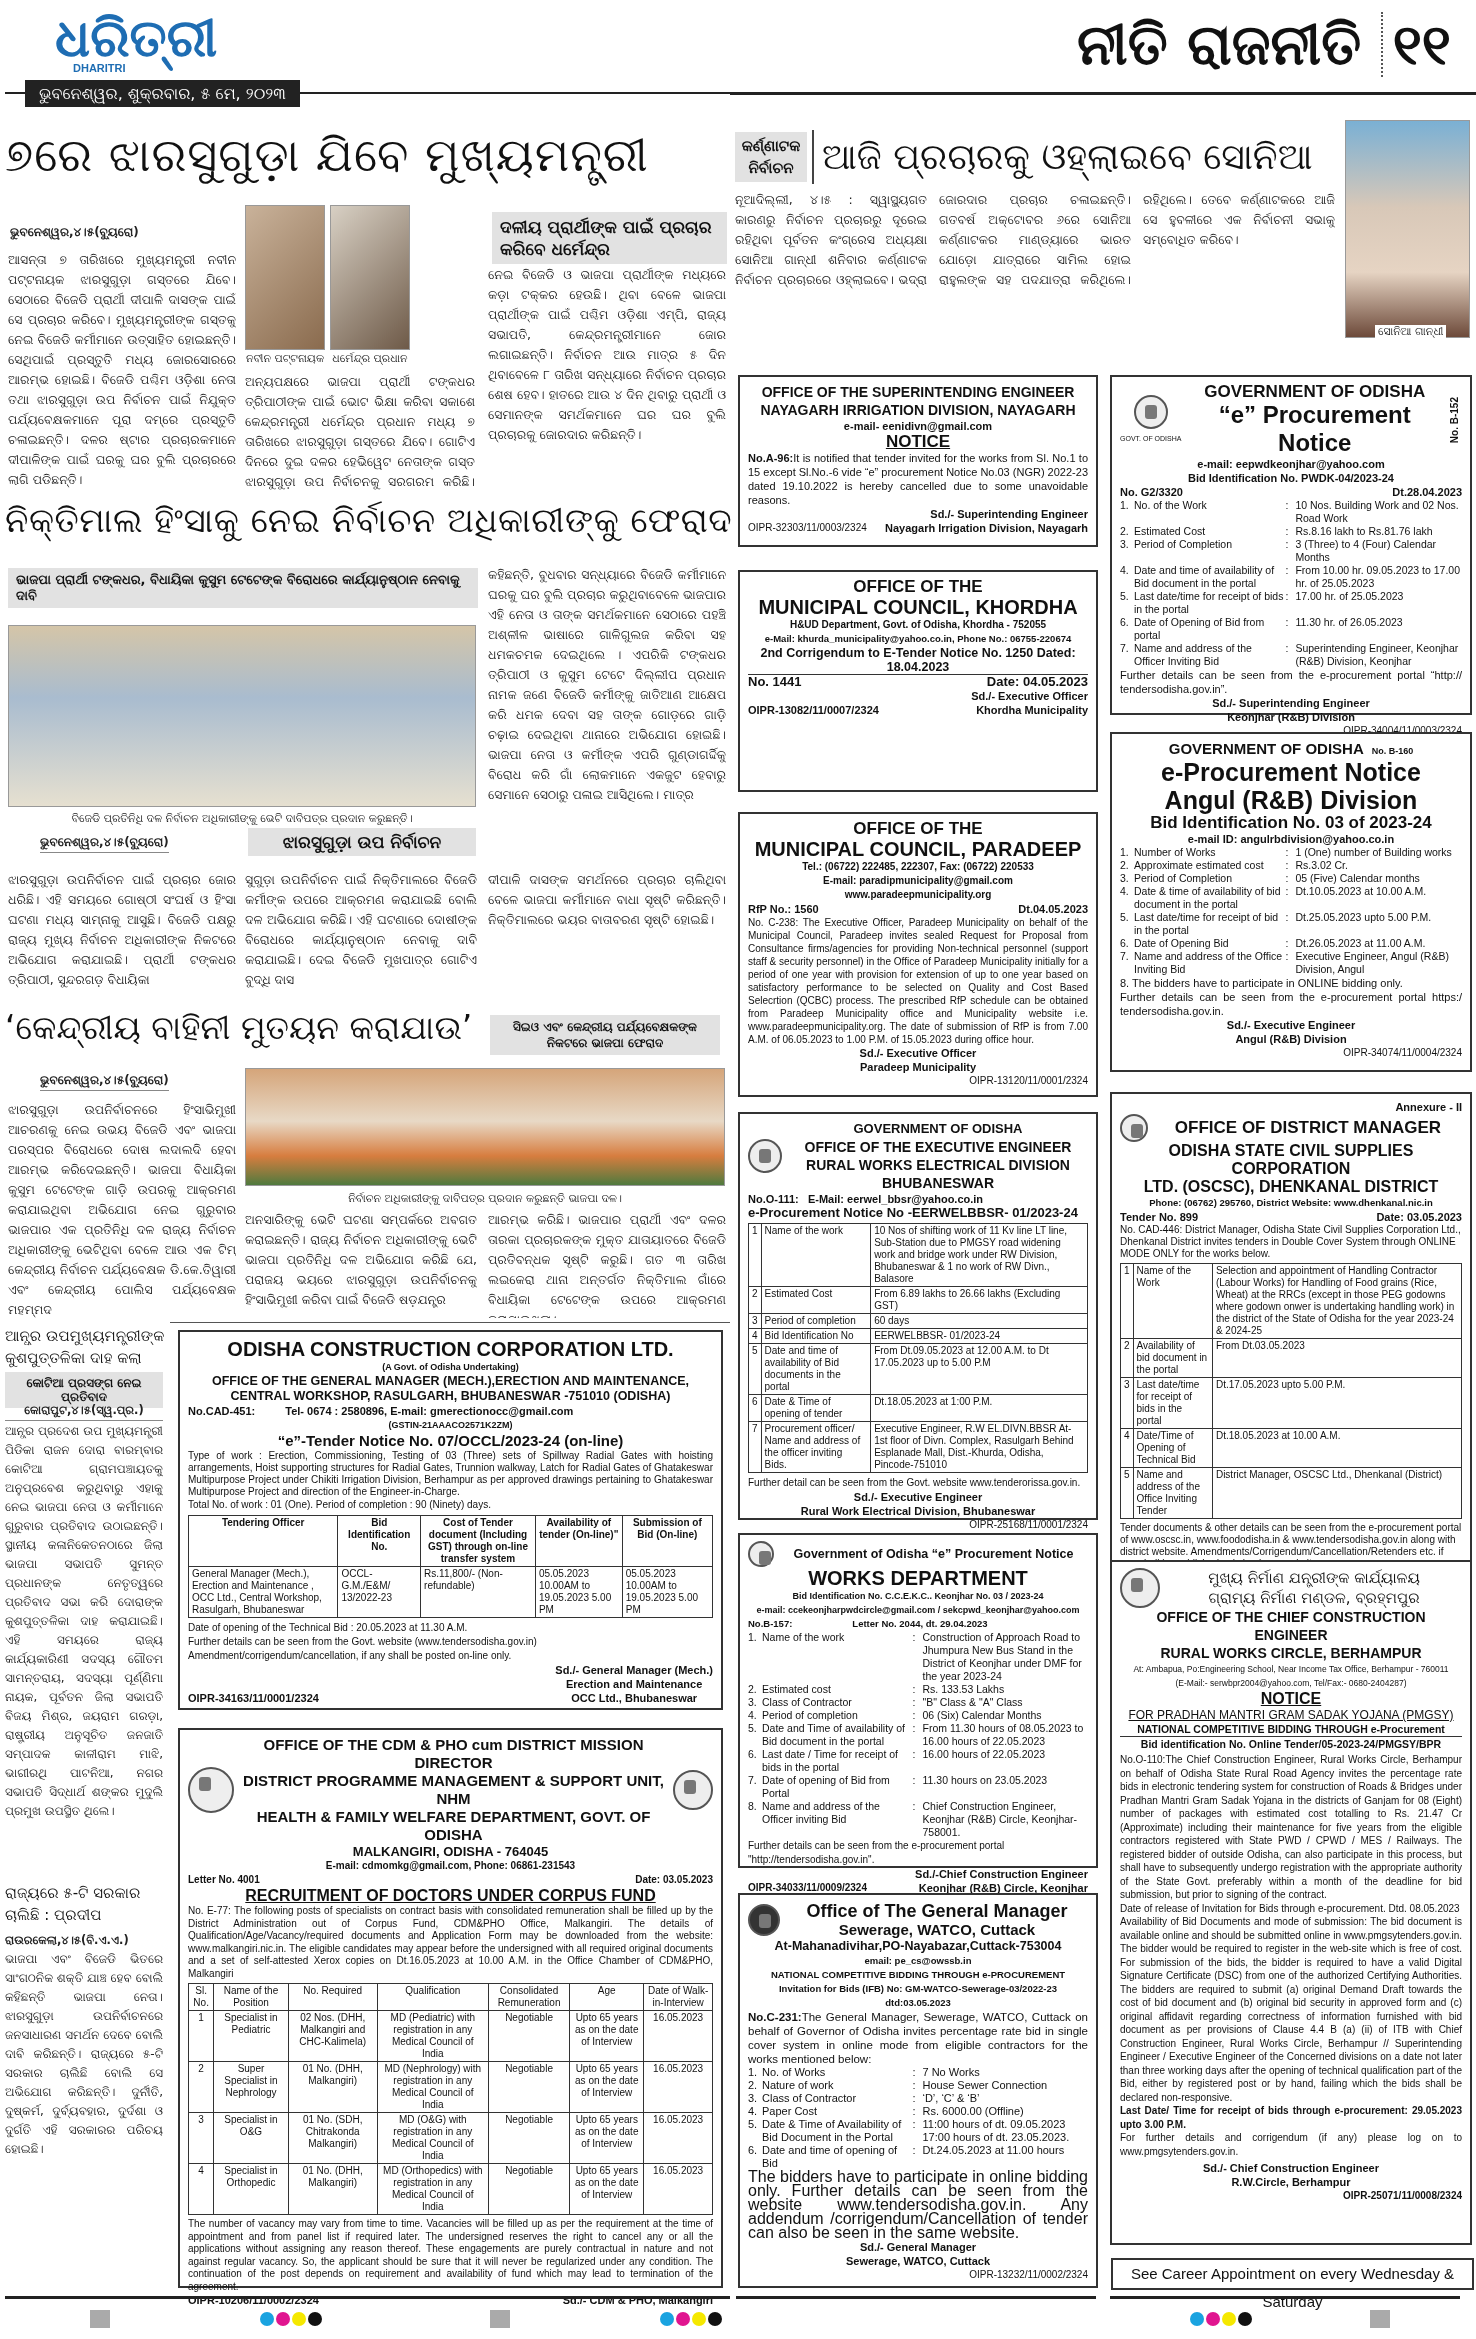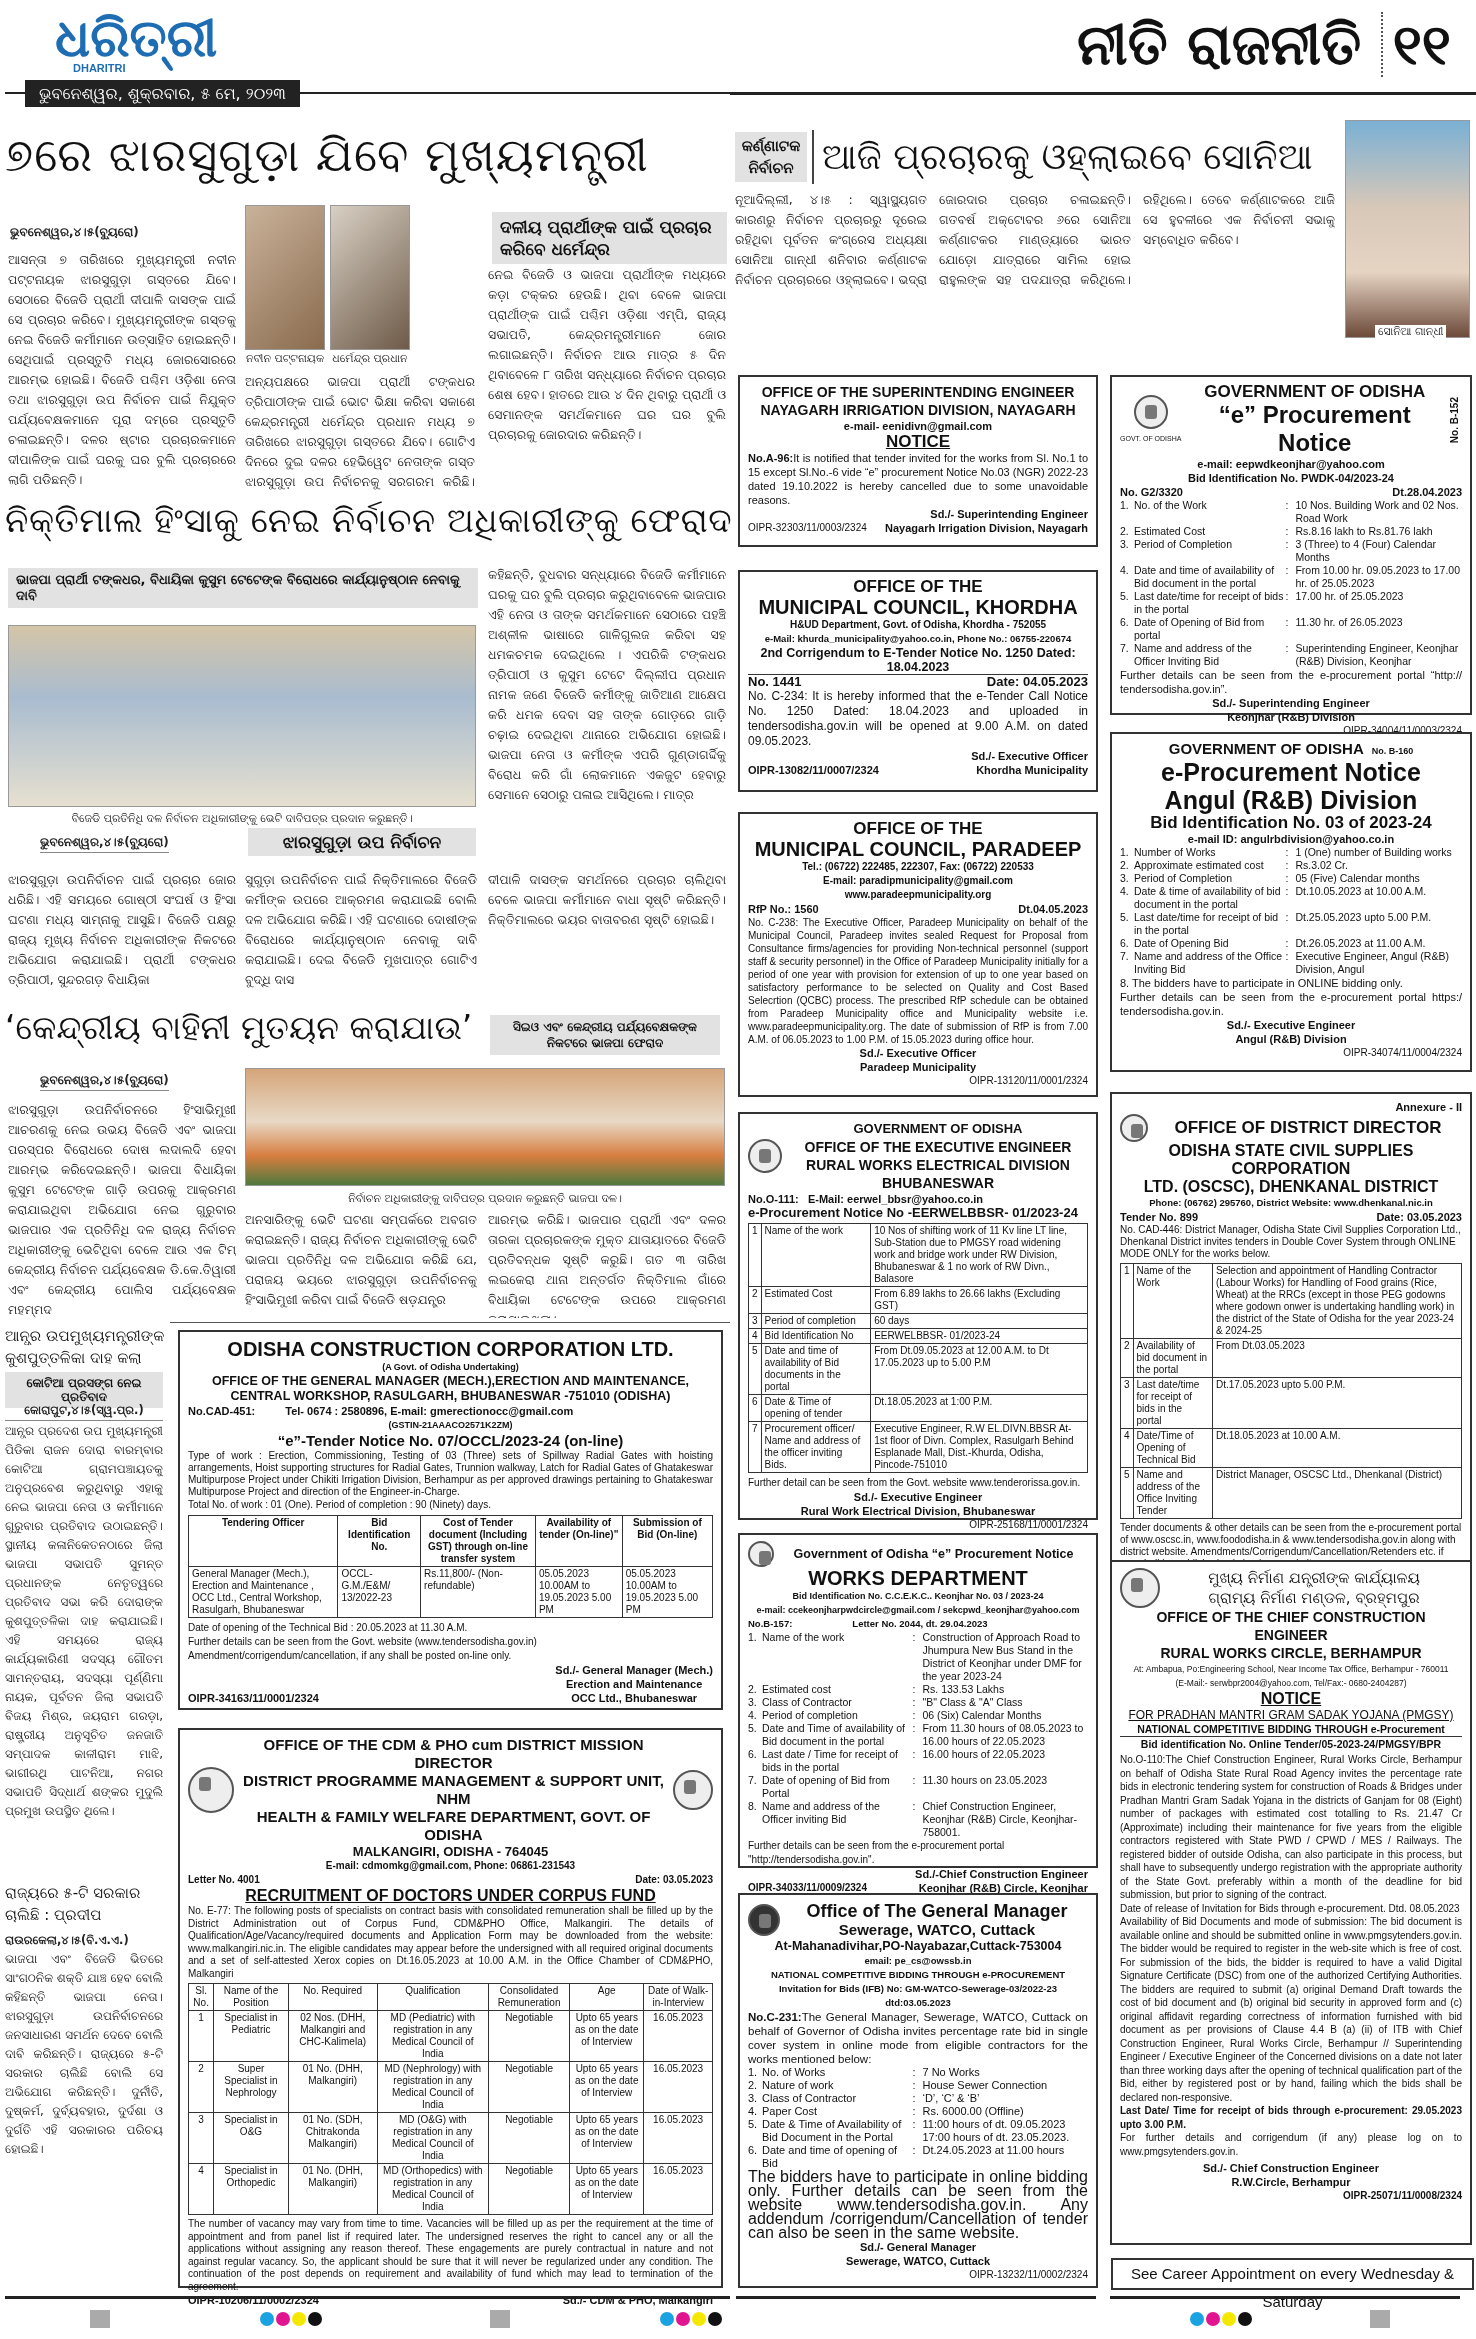--- a/index.html
+++ b/index.html
@@ -161,21 +161,20 @@
 <div class="abs ad" style="left:738px;top:570px;width:360px;height:222px">
   <h1 style="font-size:17px">OFFICE OF THE</h1>
   <h1 style="font-size:20px;line-height:22px">MUNICIPAL COUNCIL, KHORDHA</h1>
   <div class="c b" style="font-size:10px">H&amp;UD Department, Govt. of Odisha, Khordha - 752055</div>
   <div class="c b" style="font-size:9.5px">e-Mail: khurda_municipality@yahoo.co.in, Phone No.: 06755-220674</div>
   <div class="c" style="font-size:12.5px;border-bottom:1px solid #333;font-weight:bold">2nd Corrigendum to E-Tender Notice No. 1250 Dated: 18.04.2023</div>
   <div class="row b" style="font-size:13px">
       <span>No. 1441</span>
       <span>Date: 04.05.2023</span>
     </div>
-  <div style="text-align:justify;font-size:12px;line-height:15px">No. C-234: It is hereby informed that the e-Tender Call Notice No. 1250 Dated: 18.04.2023 and uploaded in tendersodisha.gov.in will be opened at 9.00 A.M. on dated 09.05.2023.</div>
   <div class="r b">Sd./- Executive Officer</div>
   <div class="row b">
       <span>OIPR-13082/11/0007/2324</span>
       <span>Khordha Municipality</span>
     </div>
 </div>
 
 <div class="abs ad" style="left:1110px;top:732px;width:362px;height:340px">
   <div style="display:flex;justify-content:center;gap:8px;align-items:baseline">
       <h1 style="font-size:15px">GOVERNMENT OF ODISHA</h1>
@@ -292,21 +291,21 @@
   <div style="font-size:10px">Further detail can be seen from the Govt. website www.tenderorissa.gov.in.</div>
   <div class="c b">Sd./- Executive Engineer</div>
   <div class="c b">Rural Work Electrical Division, Bhubaneswar</div>
   <div class="r oipr">OIPR-25168/11/0001/2324</div>
 </div>
 
 <div class="abs ad" style="left:1110px;top:1092px;width:362px;height:576px">
   <div class="r b">Annexure - II</div>
   <div style="display:flex;align-items:center;gap:6px">
       <span class="emblem" style="width:28px;height:28px"></span>
-      <h1 style="font-size:17px;flex:1">OFFICE OF DISTRICT DIRECTOR</h1>
+      <h1 style="font-size:17px;flex:1">OFFICE OF DISTRICT MANAGER</h1>
     </div>
   <h1 style="font-size:16px">ODISHA STATE CIVIL SUPPLIES CORPORATION</h1>
   <h1 style="font-size:16px">LTD. (OSCSC), DHENKANAL DISTRICT</h1>
   <div class="c b" style="font-size:9.5px">Phone: (06762) 295760, District Website: www.dhenkanal.nic.in</div>
   <div class="row b">
       <span>Tender No. 899</span>
       <span>Date: 03.05.2023</span>
     </div>
   <div style="font-size:10px;line-height:12px">No. CAD-446: District Manager, Odisha State Civil Supplies Corporation Ltd., Dhenkanal District invites tenders in Double Cover System through ONLINE MODE ONLY for the works below.</div>
   <table>

